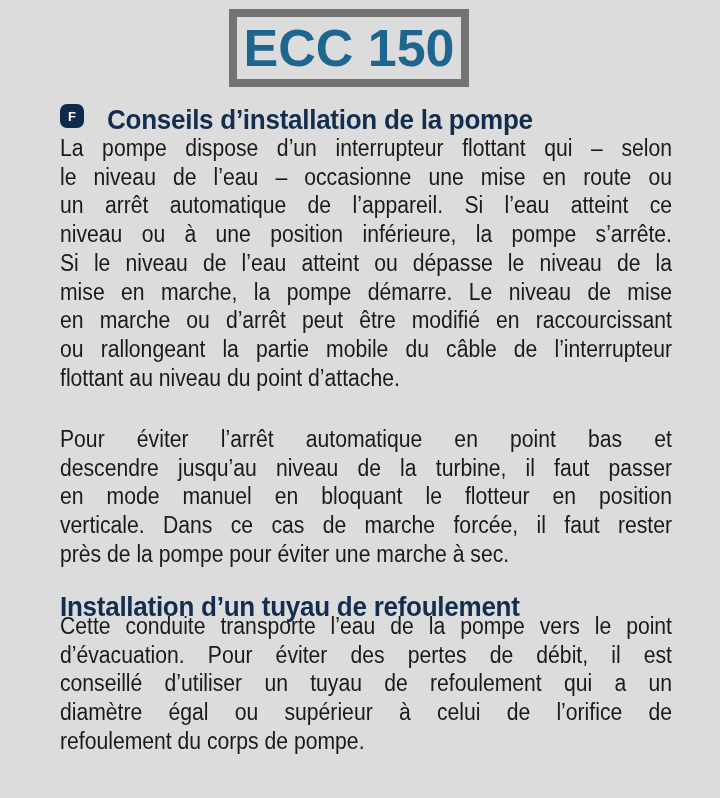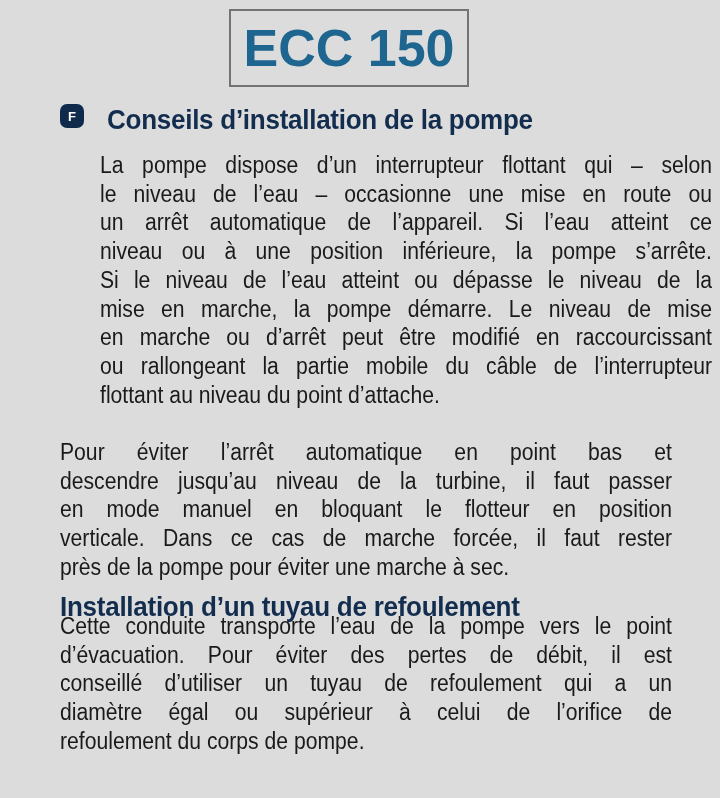--- a/index.html
+++ b/index.html
@@ -13,21 +13,21 @@
       overflow: hidden;
       position: relative;
       font-family: "Liberation Sans", sans-serif;
     }
     .title-box {
       position: absolute;
       left: 229px;
       top: 9px;
       width: 240px;
       height: 78px;
-      border: 2px solid #737373;
+      border: 8px solid #737373;
       box-sizing: border-box;
       display: flex;
       align-items: center;
       justify-content: center;
     }
     .title-text {
       font-family: "Liberation Sans", sans-serif;
       font-weight: bold;
       font-size: 52px;
       color: #1e6690;
@@ -89,22 +89,22 @@
     .para .line {
       display: block;
       white-space: nowrap;
       text-align: justify;
       text-align-last: justify;
       transform-origin: left center;
     }
     .para .line.last {
       text-align-last: left;
     }
-    .p1 { top: 151px; margin-left: 40px; }
-    .p2 { top: 438px; }
+    .p1 { top: 134px; }
+    .p2 { top: 425px; }
     .p3 { top: 612px; }
     .cond {
       transform: scaleX(0.9);
       transform-origin: left top;
       width: 680px;
     }
   </style>
 </head>
 <body>
 

